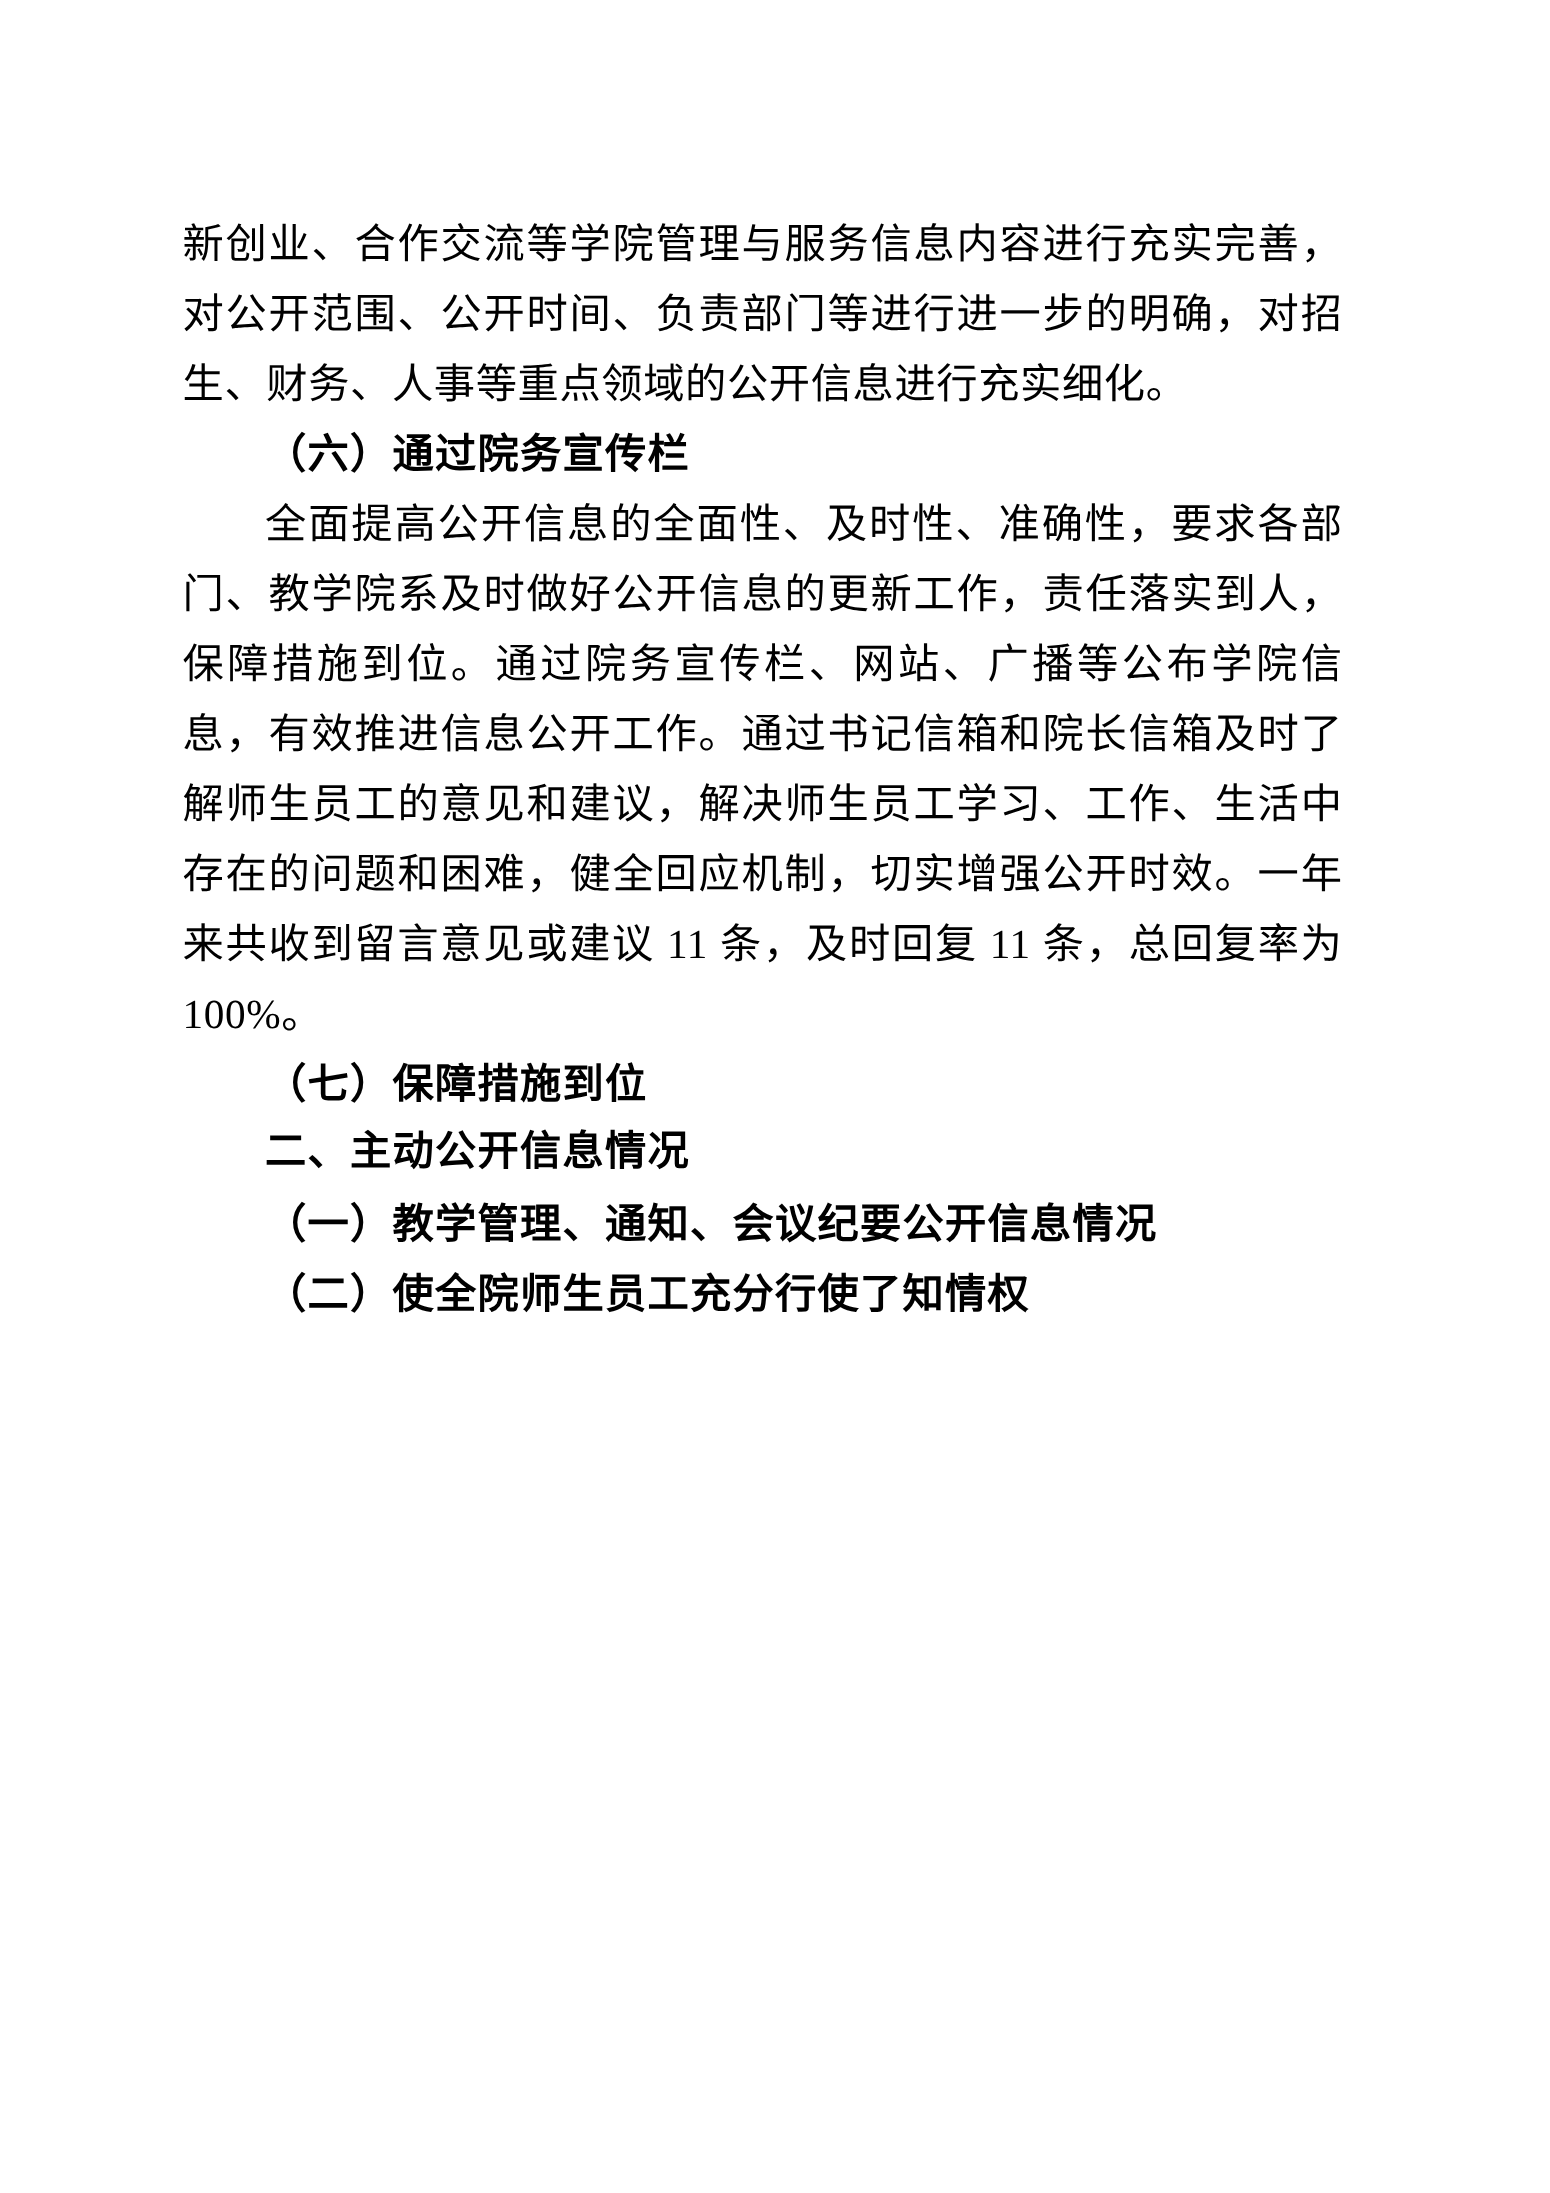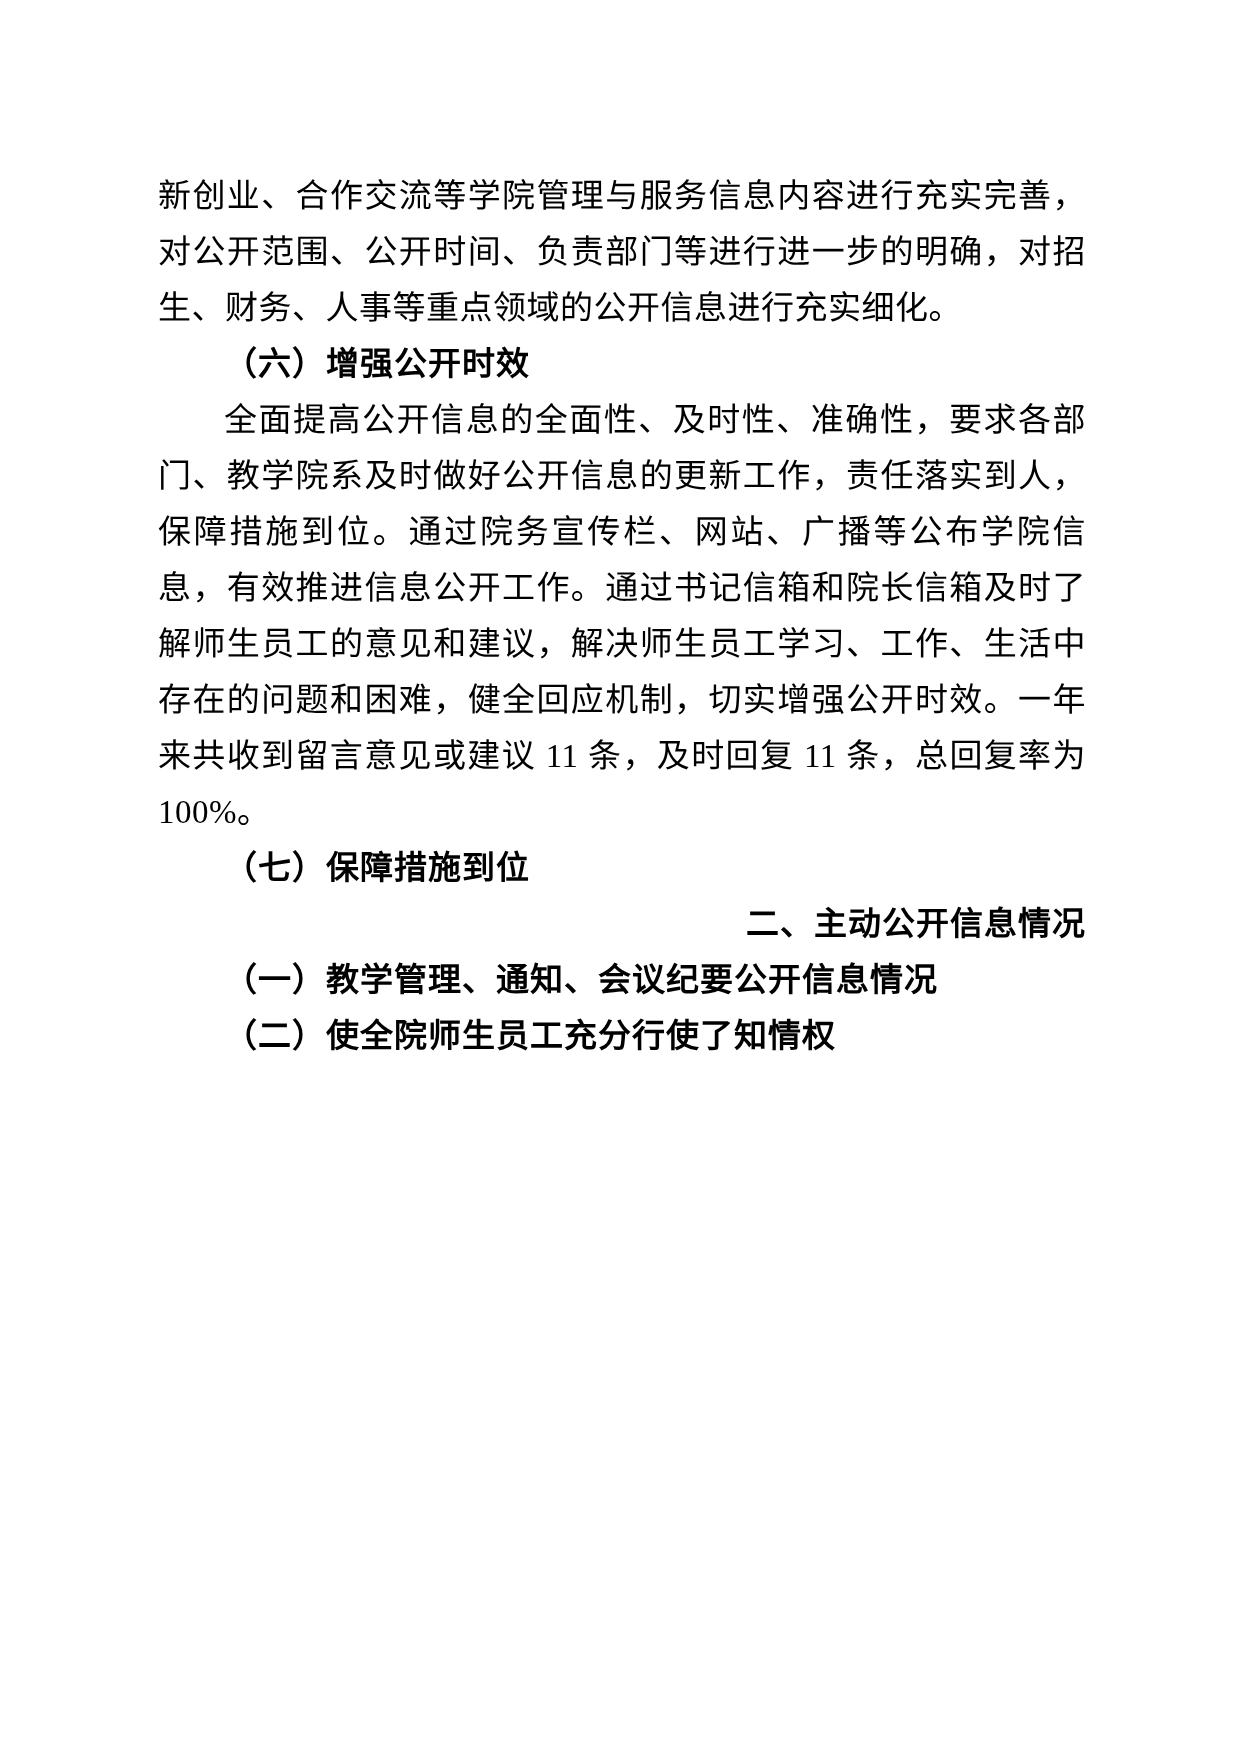--- a/index.html
+++ b/index.html
@@ -10,21 +10,21 @@
   .page {
     position: relative;
     width: 1240px;
     height: 1754px;
     background: #ffffff;
     overflow: hidden;
     box-sizing: border-box;
   }
   .content {
     position: absolute;
-    left: 158px;
+    left: 146px;
     top: 168px;
     width: 928px;
     color: #000000;
     font-family: "Liberation Serif", "DejaVu Serif", serif;
     font-size: 33px;
     line-height: 56px;
   }
   .para {
     margin: 0;
     text-align: justify;
@@ -40,34 +40,34 @@
     font-weight: 700;
     text-indent: 2em;
     text-align: left;
     letter-spacing: 1px;
     font-family: "Liberation Serif", "DejaVu Serif", serif;
   }
   .heading-hei {
     margin: 0;
     font-weight: 700;
     text-indent: 2em;
-    text-align: right;
+    text-align: left;
     letter-spacing: 1px;
-    font-family: Liberation Sans, sans-serif;
+    font-family: Liberation Mono, monospace;
   }
 </style>
 </head>
 <body>
 
 <div class="page">
   <div class="content">
 
     <p class="para">新创业、合作交流等学院管理与服务信息内容进行充实完善，对公开范围、公开时间、负责部门等进行进一步的明确，对招生、财务、人事等重点领域的公开信息进行充实细化。</p>
 
-    <p class="heading-kai">（六）增强公开时效</p>
+    <p class="heading-kai">（六）通过院务宣传栏</p>
 
     <p class="para indent">全面提高公开信息的全面性、及时性、准确性，要求各部门、教学院系及时做好公开信息的更新工作，责任落实到人，保障措施到位。通过院务宣传栏、网站、广播等公布学院信息，有效推进信息公开工作。通过书记信箱和院长信箱及时了解师生员工的意见和建议，解决师生员工学习、工作、生活中存在的问题和困难，健全回应机制，切实增强公开时效。一年来共收到留言意见或建议 11 条，及时回复 11 条，总回复率为 100%。</p>
 
     <p class="heading-kai">（七）保障措施到位</p>
 
 
     <p class="heading-hei">二、主动公开信息情况</p>
 
     <p class="heading-kai">（一）教学管理、通知、会议纪要公开信息情况</p>
 

